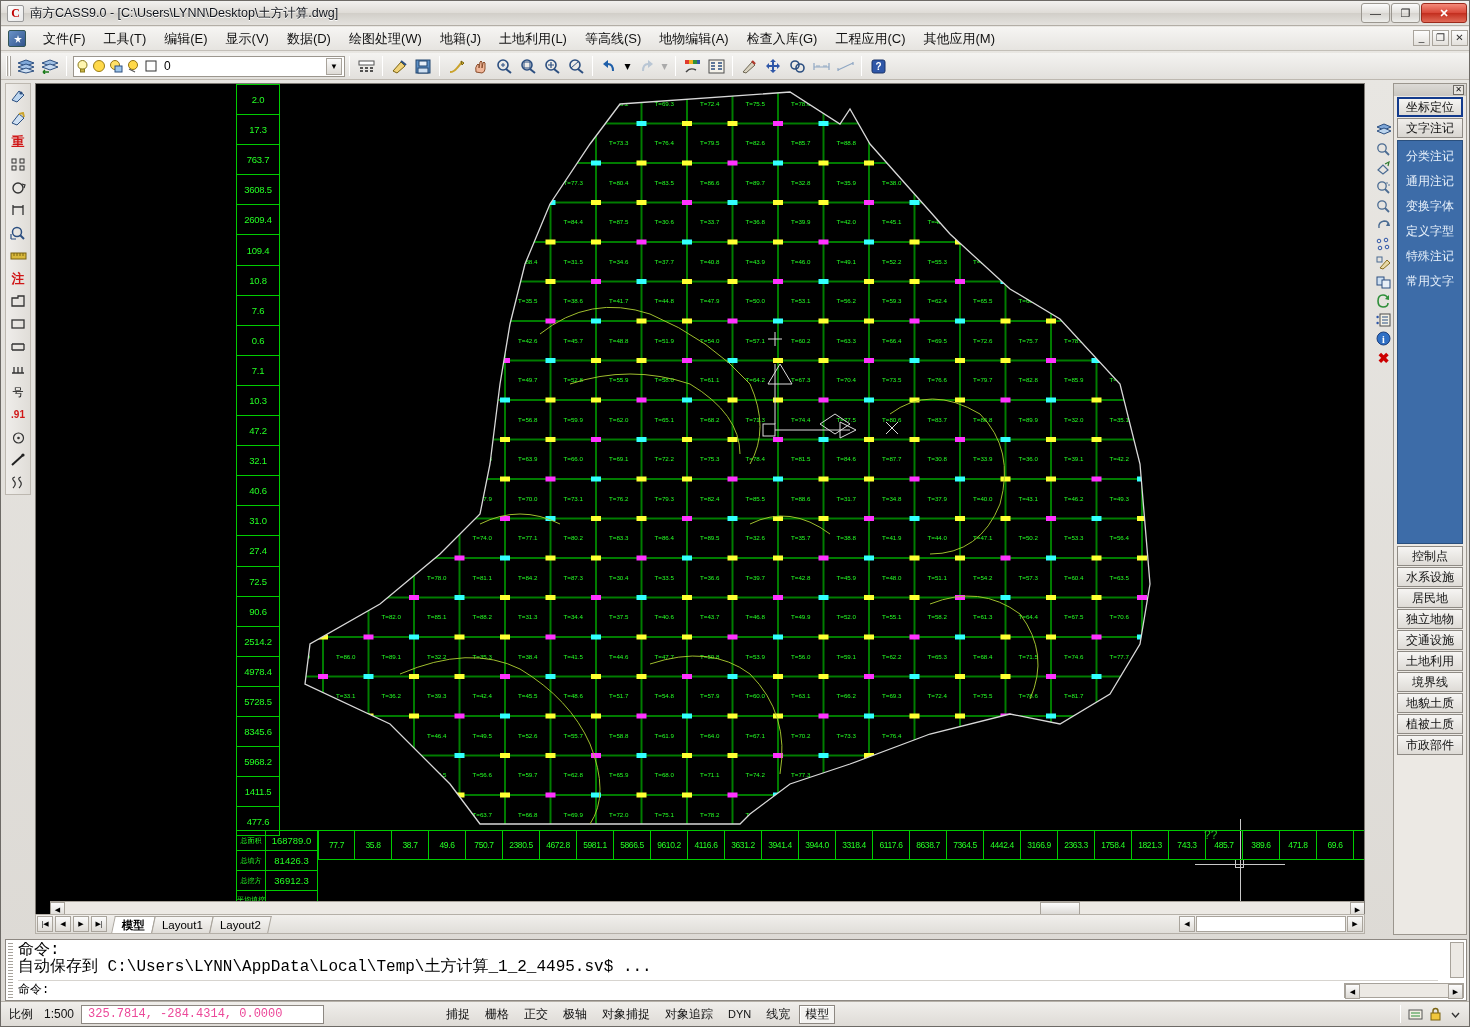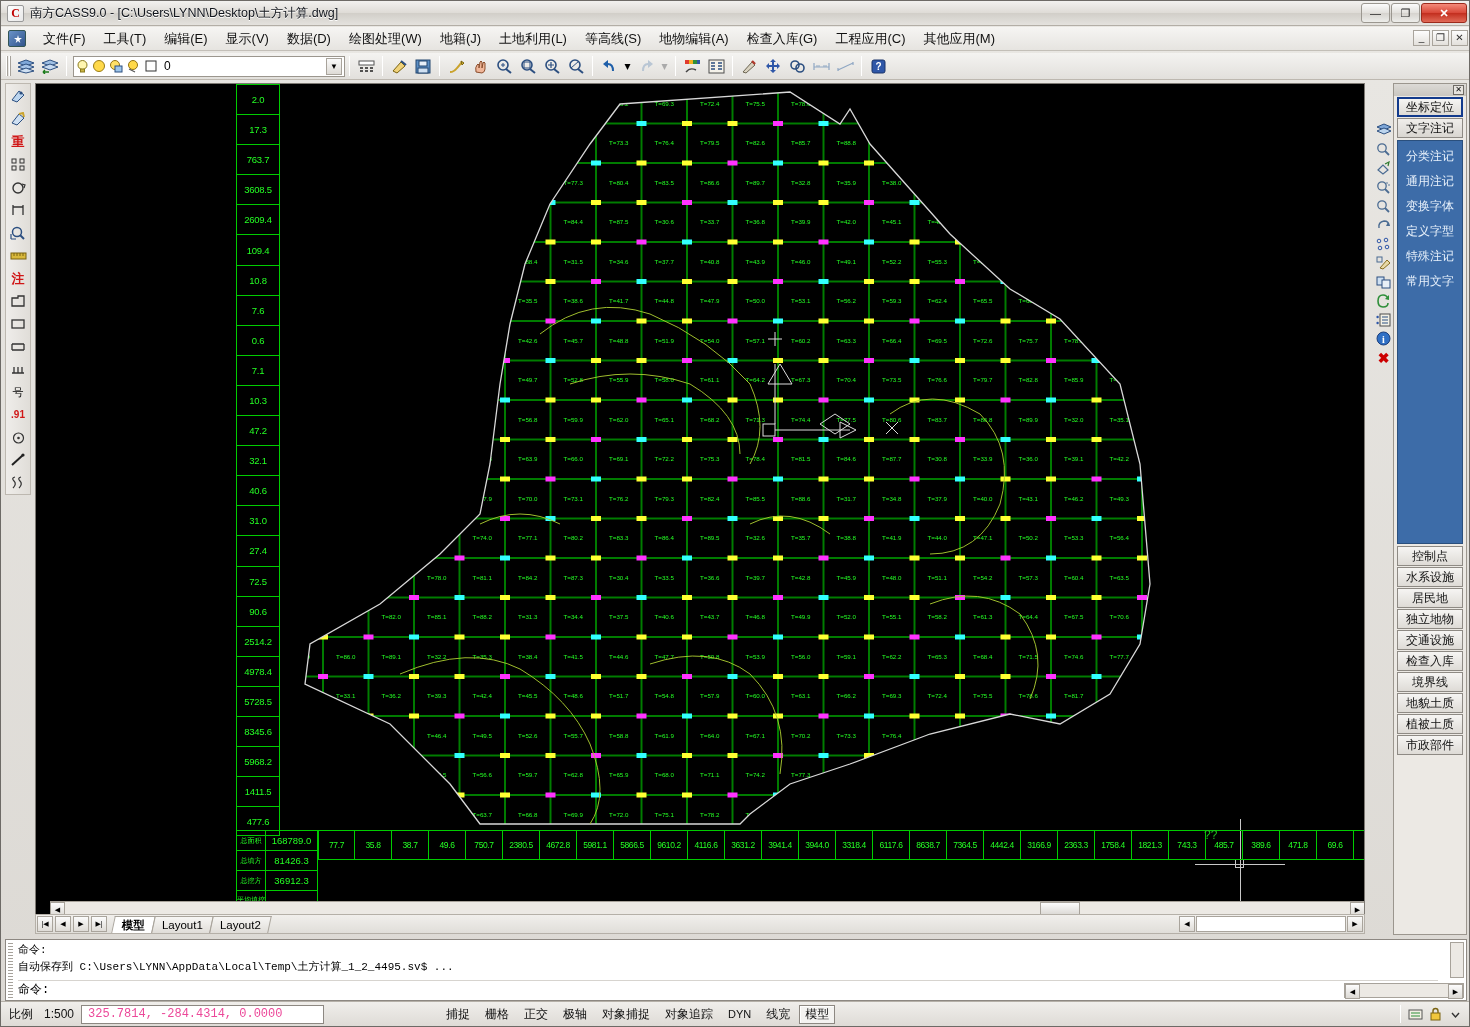--- a/index.html
+++ b/index.html
@@ -227,21 +227,21 @@
 
   
   .cmdwin {
     position:absolute; left:4px; top:938px; width:1462px; height:62px;
     background:#fff; border:1px solid #8d8882;
   }
   .cmd-grip { position:absolute; left:2px; top:2px; width:5px; height:56px;
     background: repeating-linear-gradient(180deg,#ffffff 0 1px,#a6a29b 1px 2px,transparent 2px 3px); }
   .cmd-hist {
     position:absolute; left:12px; top:2px; width:1420px; height:36px;
-    font-family:"Liberation Mono", monospace; font-size:11px; color:#000;
+    font-family:"Liberation Mono", monospace; font-size:16px; color:#000;
     line-height:17px; white-space:pre; overflow:hidden;
   }
   .cmd-line {
     position:absolute; left:12px; top:40px; width:1420px; height:19px;
     border-top:1px solid #d7d4cf;
     font-family:"Liberation Mono", monospace; font-size:12px; color:#000;
     line-height:18px; white-space:pre;
   }
   .cmd-sb {
     position:absolute; right:2px; top:2px; width:14px; height:36px; background:#ece9e4;
@@ -2054,21 +2054,21 @@
       <div class="rp-li">定义字型</div>
       <div class="rp-li">特殊注记</div>
       <div class="rp-li">常用文字</div>
     </div>
     <div style="margin-top:2px">
       <div class="rp-btn">控制点</div>
       <div class="rp-btn">水系设施</div>
       <div class="rp-btn">居民地</div>
       <div class="rp-btn">独立地物</div>
       <div class="rp-btn">交通设施</div>
-      <div class="rp-btn">检查入库</div>
+      <div class="rp-btn">土地利用</div>
       <div class="rp-btn">境界线</div>
       <div class="rp-btn">地貌土质</div>
       <div class="rp-btn">植被土质</div>
       <div class="rp-btn">市政部件</div>
     </div>
   </div>
 
   <div class="cmdwin">
     <div class="cmd-grip"></div>
     <div class="cmd-hist"><span>命令:</span>

